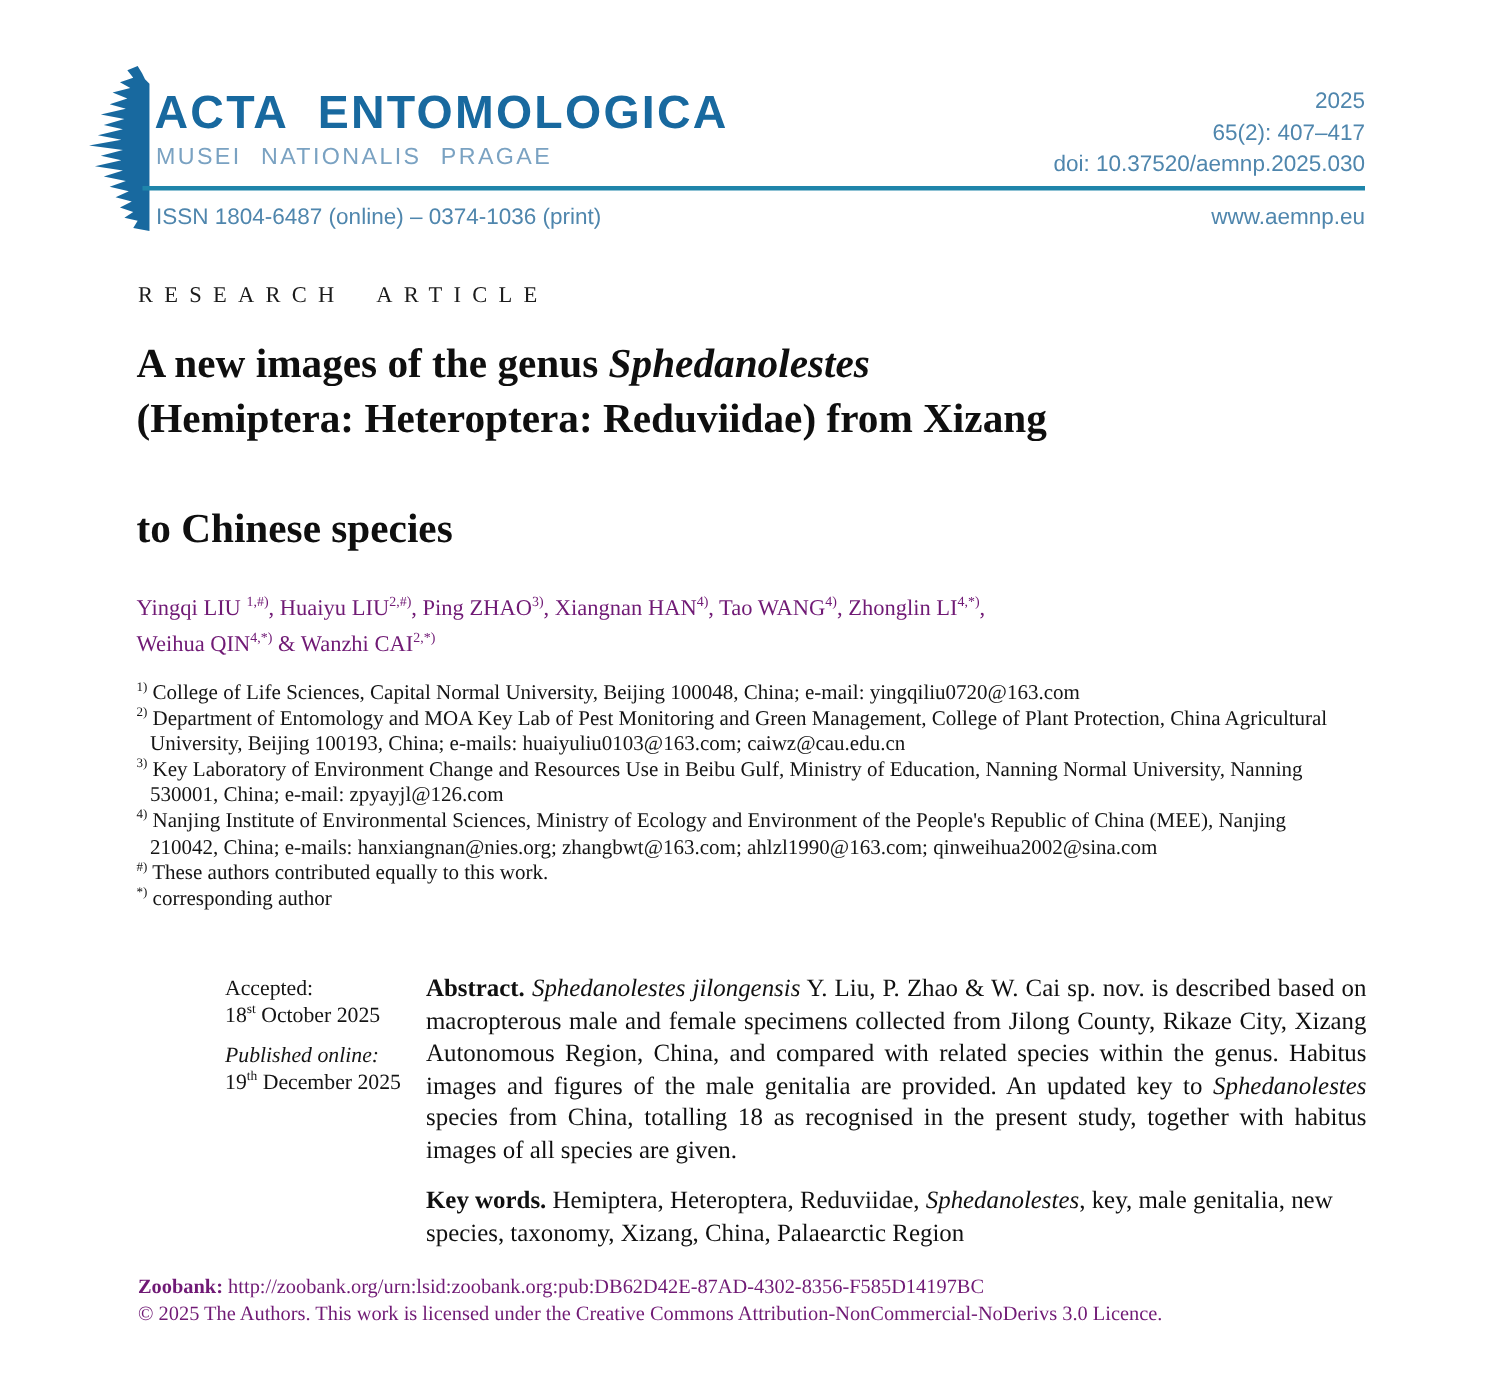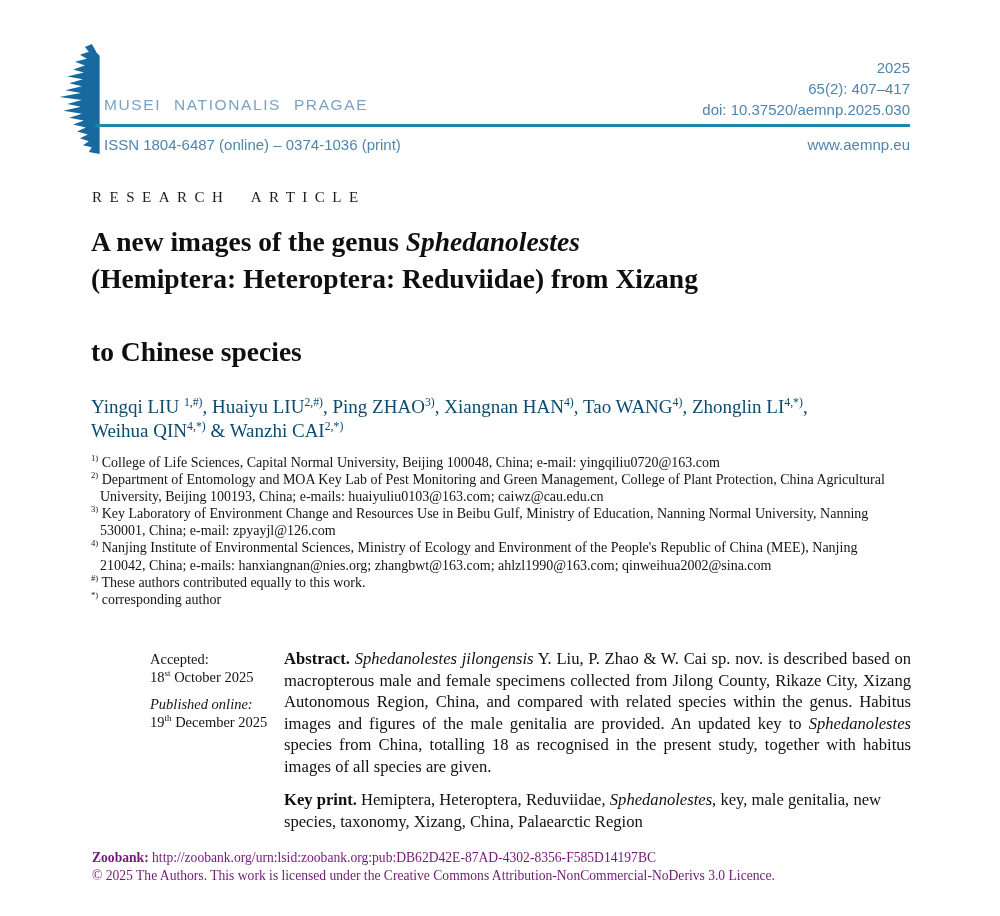--- a/index.html
+++ b/index.html
@@ -49,21 +49,21 @@
     font-size:15px;letter-spacing:7.5px;word-spacing:10px;
     color:#1b1b1b;white-space:nowrap;
   }
   .title{
     position:absolute;left:91px;top:224px;width:730px;
     margin:0;font-size:27.5px;line-height:36.5px;font-weight:bold;
     color:#0f0f0f;
   }
   .authors{
     position:absolute;left:91px;top:395px;width:790px;
-    font-size:19px;line-height:23.5px;color:#0c4a6e;
+    font-size:15px;line-height:23.5px;color:#701a75;
   }
   .affiliations{
     position:absolute;left:91px;top:454px;width:794px;
     font-size:14px;line-height:17.1px;color:#141414;
   }
   .affil{padding-left:9px;text-indent:-9px;}
   
   .meta{
     position:absolute;left:150px;top:651px;width:135px;
     font-size:14.5px;line-height:17.5px;color:#141414;
@@ -90,20 +90,21 @@
 </style>
 </head>
 <body>
 
 <div class="page">
 
   <svg class="logo" viewBox="0 -10 46 116" aria-hidden="true">
     <path fill="#18699f" d="M44 4 L44 104 L33 102 L36 97 L27 95 L33 91 L24 88 L32 84 L21 81 L30 77 L17 74 L28 70 L13 67 L26 63 L7 60 L25 56 L11 53 L26 49 L3 46 L25 42 L9 39 L26 35 L13 32 L27 28 L11 25 L28 21 L17 18 L29 14 L19 10 L31 7 L24 3 L33 0 L29 -5 L36 -8 L39 -3 L41 1 Z"></path>
   </svg>
 
+  <div class="brand-name">ACTA ENTOMOLOGICA</div>
   <div class="brand-sub">MUSEI NATIONALIS PRAGAE</div>
 
   <div class="head-right">
     <div>2025</div>
     <div>65(2): 407–417</div>
     <div>doi: 10.37520/aemnp.2025.030</div>
   </div>
 
   <div class="rule"></div>
 
@@ -129,20 +130,20 @@
 
   <aside class="meta">
     <div>Accepted:</div>
     <div><span>18</span><sup>st</sup><span> October 2025</span></div>
     <div class="meta-pub">Published online:</div>
     <div><span>19</span><sup>th</sup><span> December 2025</span></div>
   </aside>
 
   <p class="abstract"><span class="sb">Abstract.</span><span> </span><span class="si">Sphedanolestes jilongensis</span><span> Y. Liu, P. Zhao &amp; W. Cai sp. nov. is described based on macropterous male and female specimens collected from Jilong County, Rikaze City, Xizang Autonomous Region, China, and compared with related species within the genus. Habitus images and figures of the male genitalia are provided. An updated key to </span><span class="si">Sphedanolestes</span><span> species from China, totalling 18 as recognised in the present study, together with habitus images of all species are given.</span></p>
 
-  <p class="keywords"><span class="sb">Key print.</span><span> Hemiptera, Heteroptera, Reduviidae, </span><span class="si">Sphedanolestes</span><span>, key, male genitalia, new species, taxonomy, Xizang, China, Palaearctic Region</span></p>
+  <p class="keywords"><span class="sb">Key words.</span><span> Hemiptera, Heteroptera, Reduviidae, </span><span class="si">Sphedanolestes</span><span>, key, male genitalia, new species, taxonomy, Xizang, China, Palaearctic Region</span></p>
 
   <div class="page-footer">
     <div><span class="sb">Zoobank:</span><span> http://zoobank.org/urn:lsid:zoobank.org:pub:DB62D42E-87AD-4302-8356-F585D14197BC</span></div>
     <div>© 2025 The Authors. This work is licensed under the Creative Commons Attribution-NonCommercial-NoDerivs 3.0 Licence.</div>
   </div>
 
 </div>
 
 </body></html>

